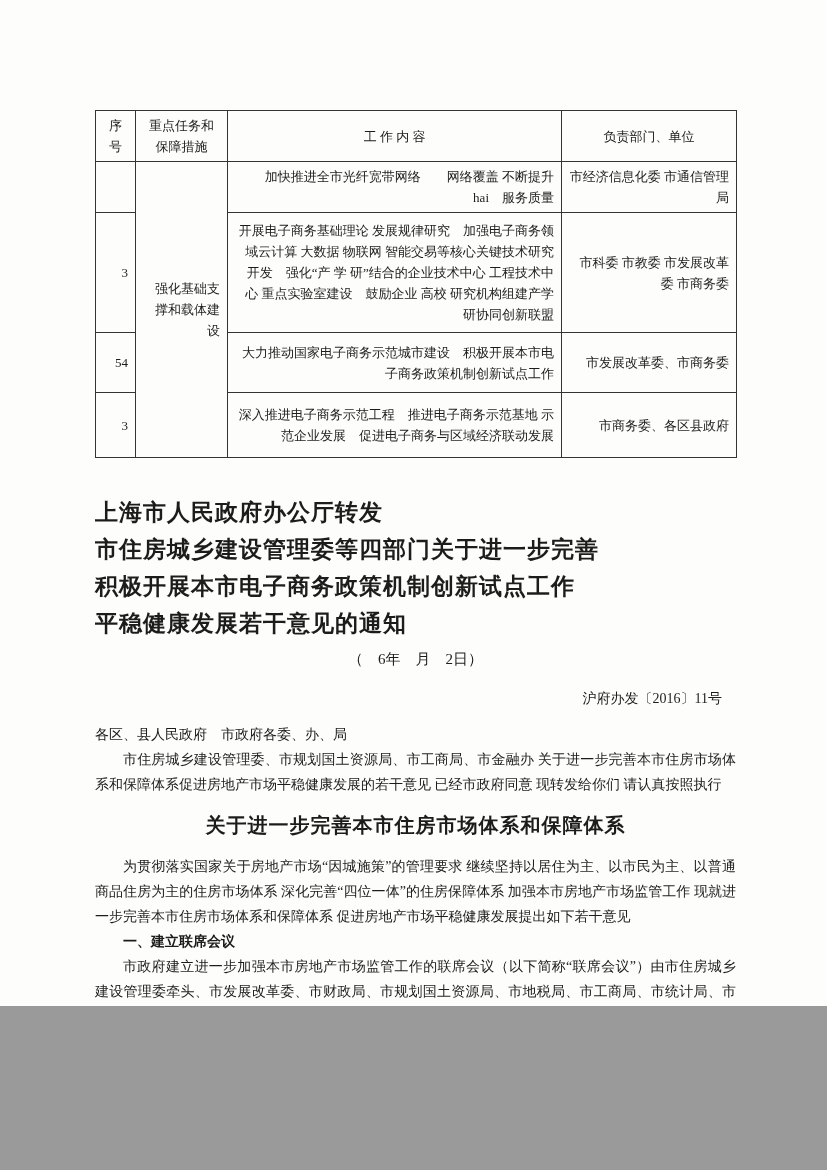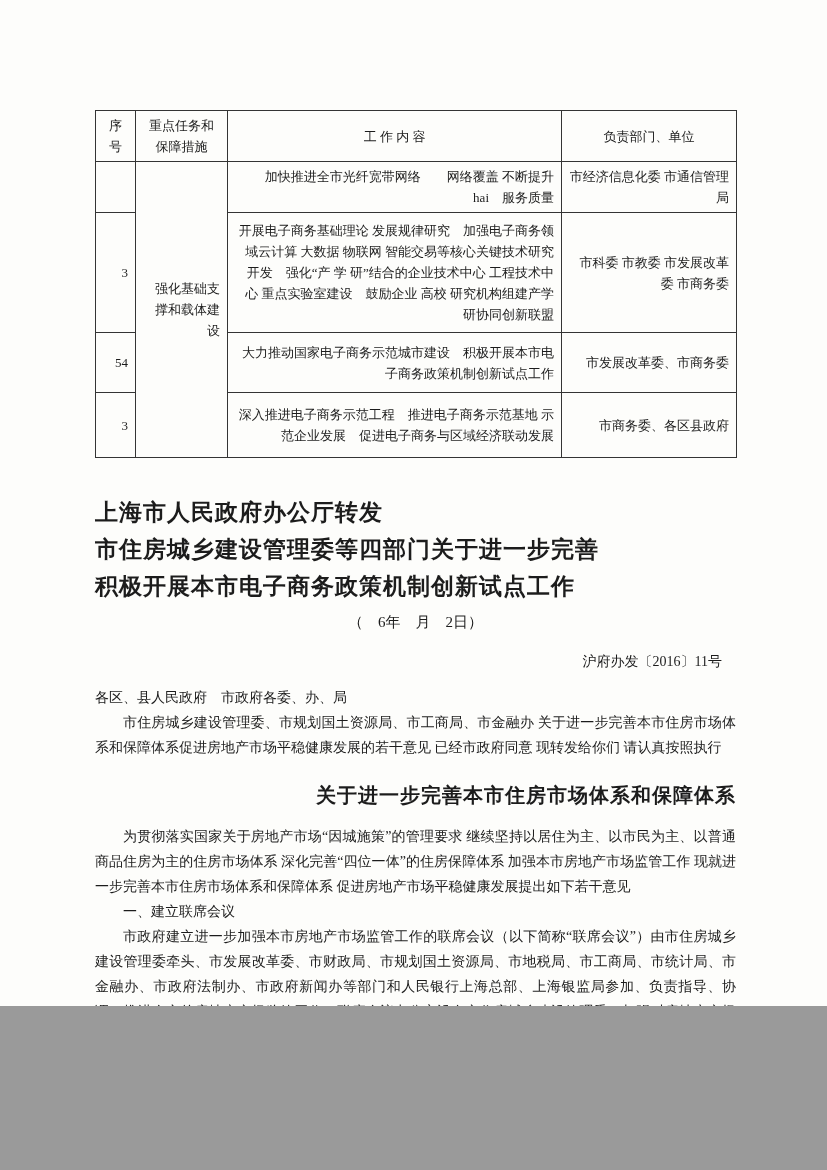--- a/index.html
+++ b/index.html
@@ -78,25 +78,25 @@
   }
 
   
   .body {
     font-size: 14px;
     line-height: 25px;
     text-align: justify;
   }
   .salutation { margin-top: 12px; }
   .para { text-indent: 2em; }
-  .section-head { font-weight: normal; }
+  .section-head { font-weight: bold; }
 
   .sub-title {
-    margin-top: 19px;
-    text-align: right;
+    margin-top: 12px;
+    text-align: center;
     font-weight: bold;
     font-size: 20px;
     line-height: 33px;
     letter-spacing: 1px;
   }
   .after-subtitle { margin-top: 12px; }
 
   
   .footer {
     position: absolute;
@@ -154,20 +154,21 @@
         <td class="ct">深入推进电子商务示范工程　推进电子商务示范基地 示范企业发展　促进电子商务与区域经济联动发展</td>
         <td class="dept">市商务委、各区县政府</td>
       </tr>
     </tbody>
       </table>
 
     <div class="main-title">
       <div>上海市人民政府办公厅转发</div>
       <div>市住房城乡建设管理委等四部门关于进一步完善</div>
       <div>积极开展本市电子商务政策机制创新试点工作</div>
+      <div>平稳健康发展若干意见的通知</div>
     </div>
 
     <div class="date-line">（　6年　月　2日）</div>
 
     <div class="doc-no">沪府办发〔2016〕11号</div>
 
     <div class="body salutation">各区、县人民政府　市政府各委、办、局</div>
 
     <div class="body para">市住房城乡建设管理委、市规划国土资源局、市工商局、市金融办 关于进一步完善本市住房市场体系和保障体系促进房地产市场平稳健康发展的若干意见 已经市政府同意 现转发给你们 请认真按照执行</div>
 

